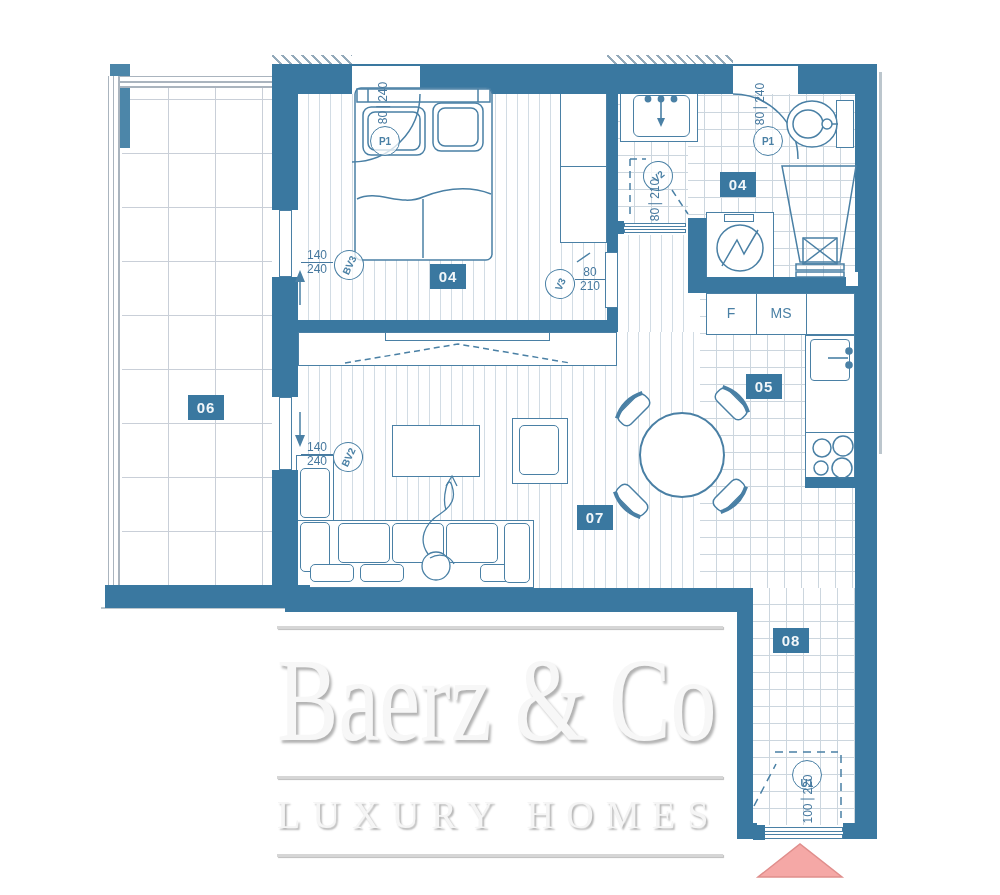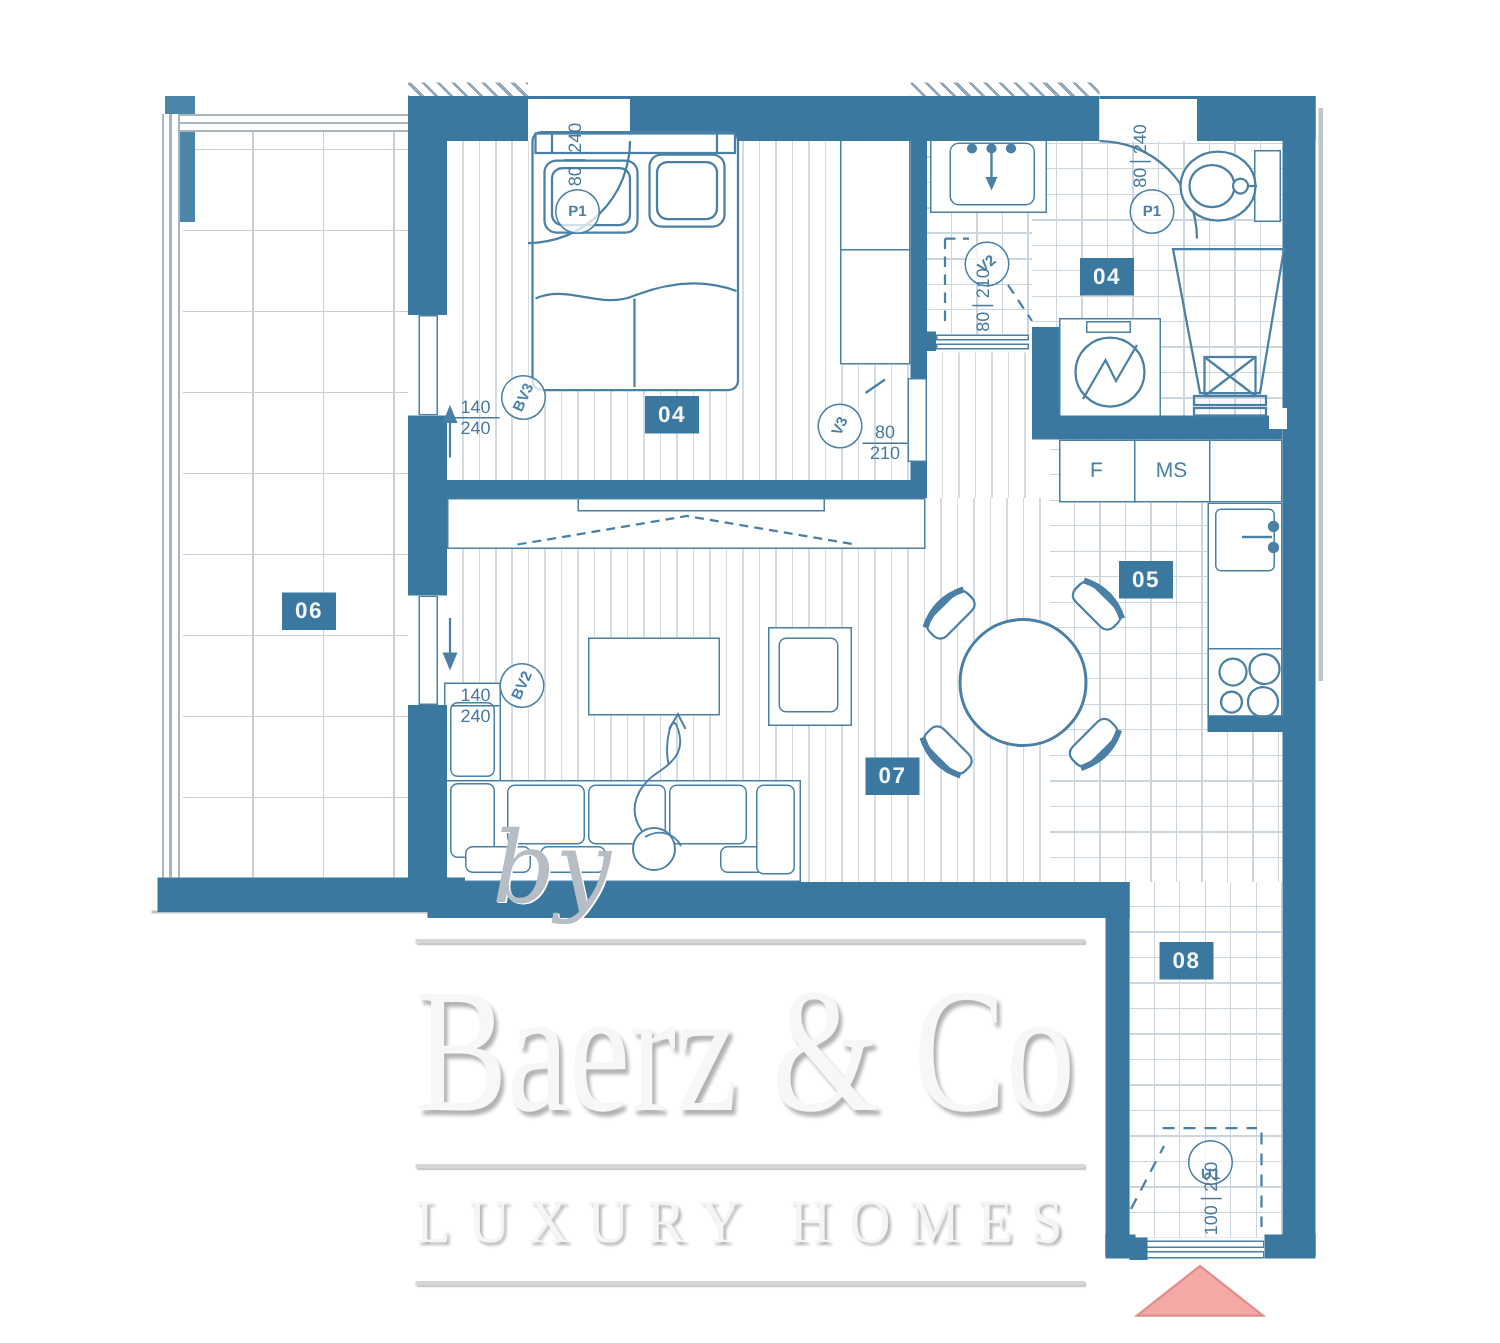--- a/index.html
+++ b/index.html
@@ -27,21 +27,21 @@
   .furn{background:#fff;border:1.5px solid #4a80a5;box-sizing:border-box;z-index:3;}
   .furn-thin{background:#fff;border:1px solid #4a80a5;box-sizing:border-box;z-index:3;}
   .cushion{background:#fff;border:1.2px solid #4a80a5;border-radius:5px;box-sizing:border-box;z-index:3;}
   
   .room-label{background:#3a78a0;color:#f2f7fa;font-size:15px;font-weight:bold;
       text-align:center;line-height:25px;z-index:8;letter-spacing:1px;}
   .tag{width:30px;height:30px;border:1.6px solid #4a80a5;border-radius:50%;
       background:rgba(255,255,255,0.75);color:#4a80a5;font-size:10px;font-weight:bold;
       display:flex;align-items:center;justify-content:center;z-index:8;box-sizing:border-box;}
   .dimh{color:#47799f;font-size:12px;line-height:1.1;text-align:center;z-index:8;}
-  .dimh .top{border-bottom:1.2px solid #47799f;padding:0 2px;display:block;margin-top:16px;}
+  .dimh .top{border-bottom:1.2px solid #47799f;padding:0 2px;display:block;}
   .dimh .bot{display:block;padding:0 2px;}
   .dimv{color:#47799f;font-size:12px;display:flex;align-items:center;z-index:8;
       transform:rotate(-90deg);white-space:nowrap;}
   .dimv .b2{border-left:1.2px solid #47799f;margin-left:4px;padding-left:4px;}
   .cablabel{color:#4a80a5;font-size:14px;z-index:8;text-align:center;}
   
   #overlay{position:absolute;left:0;top:0;z-index:6;pointer-events:none;}
   
   .wm{z-index:50;pointer-events:none;}
   .wm-line{background:#d6d6d6;box-shadow:1px 1px 1px #bdbdbd;z-index:50;}
@@ -319,20 +319,19 @@
   </div>
   <div class="abs dimv" style="left:634px;top:193px;">
     <span>80</span>
     <span class="b2">210</span>
   </div>
   <div class="abs dimv" style="left:783px;top:792px;">
     <span>100</span>
     <span class="b2">220</span>
   </div>
 
-  <div class="abs wm-by wm" style="left:328px;top:540px;">by</div>
   <div class="abs wm-line" style="left:277px;top:626px;width:446px;height:3px;"></div>
   <div class="abs wm-brand wm" style="left:277px;top:642px;">Baerz &amp; Co</div>
   <div class="abs wm-line" style="left:277px;top:776px;width:446px;height:3px;"></div>
   <div class="abs wm-tag wm" style="left:277px;top:790px;">LUXURY HOMES</div>
   <div class="abs wm-line" style="left:277px;top:854px;width:446px;height:3px;"></div>
 
 </div>
 
 </body></html>

